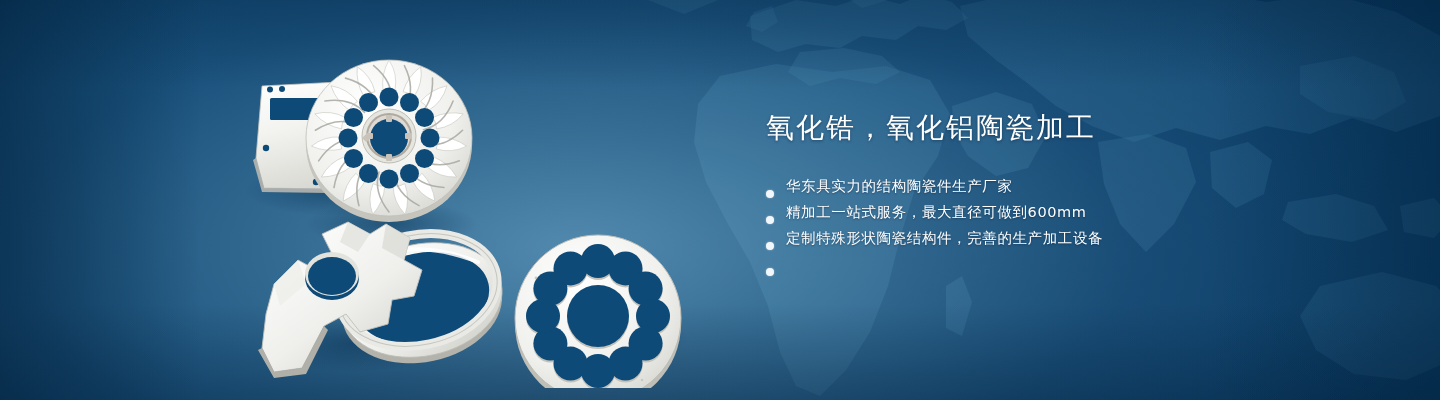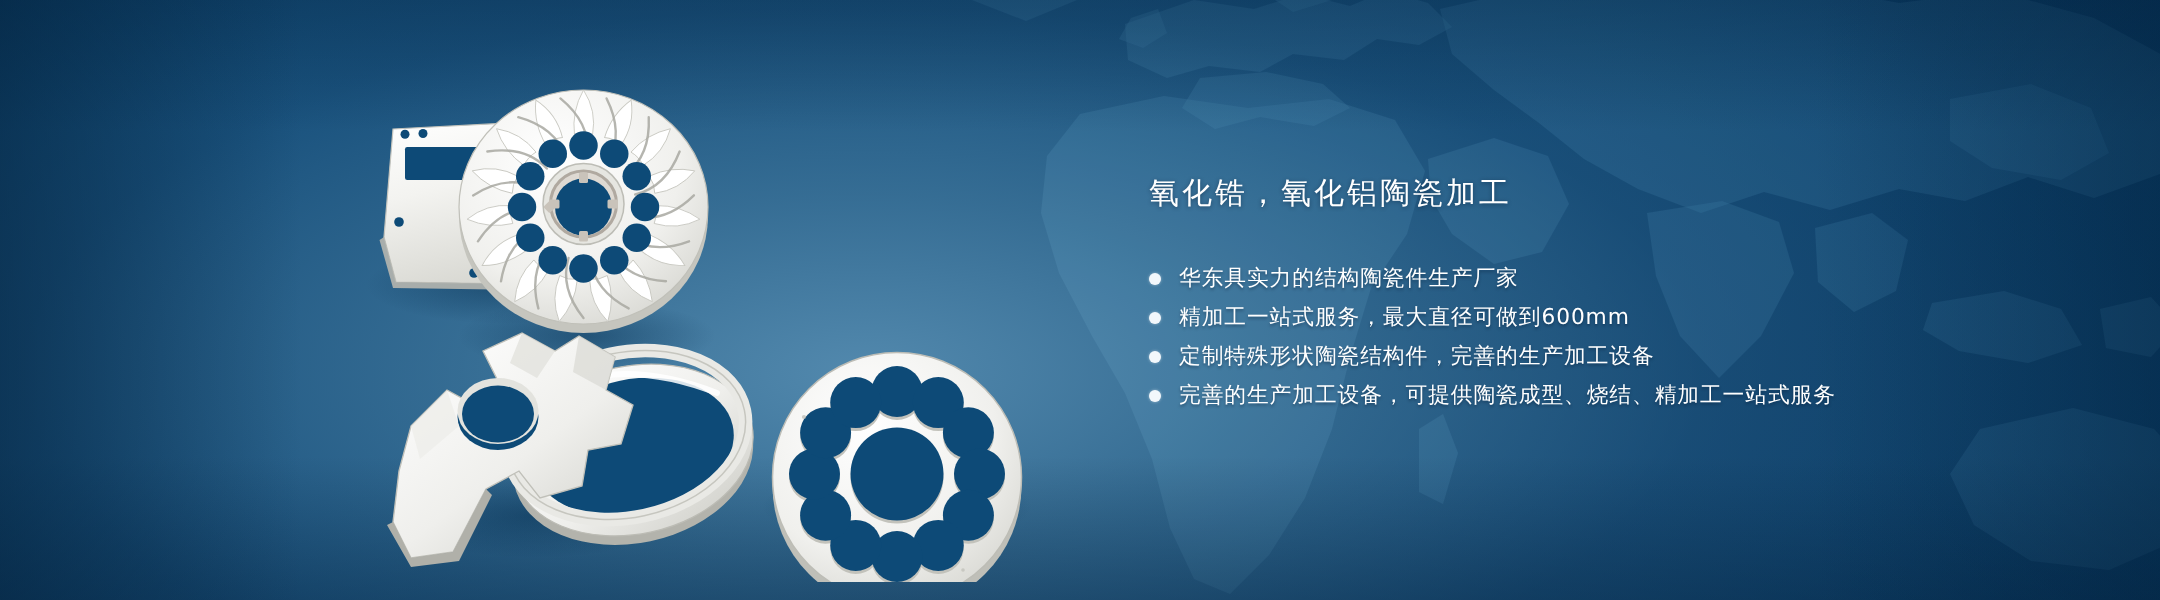--- a/index.html
+++ b/index.html
@@ -78,36 +78,37 @@
 
   
   .copy {
     position: absolute;
     left: 766px;
     top: 108px;
     width: 620px;
   }
   .headline {
     color: #ffffff;
-    font-size: 20px;
+    font-size: 28px;
     line-height: 40px;
     letter-spacing: 2px;
     font-weight: normal;
     margin: 0;
     white-space: nowrap;
     text-shadow: 0 1px 3px rgba(0,20,42,0.45);
+    font-family: Liberation Serif, serif;
   }
   .bullets {
     list-style: none;
     margin: 26px 0 0 0;
     padding: 0;
   }
   .bullet {
     display: flex;
-    align-items: center;
+    align-items: flex-end;
     height: 24px;
     margin-bottom: 2px;
   }
   .bullet-dot {
     flex: 0 0 auto;
     width: 8px;
     height: 8px;
     border-radius: 50%;
     background: #f2f7fb;
     margin-right: 12px;
@@ -399,18 +400,17 @@
       <li class="bullet">
         <span class="bullet-dot"></span>
         <span class="bullet-text">精加工一站式服务，最大直径可做到600mm</span>
       </li>
       <li class="bullet">
         <span class="bullet-dot"></span>
         <span class="bullet-text">定制特殊形状陶瓷结构件，完善的生产加工设备</span>
       </li>
       <li class="bullet">
         <span class="bullet-dot"></span>
-        <span class="bullet-text">完善的生产加工设备，可提供陶瓷成型、烧结、精加工一站式服务</span>
       </li>
     </ul>
   </div>
 
 </div>
 
 </body></html>

